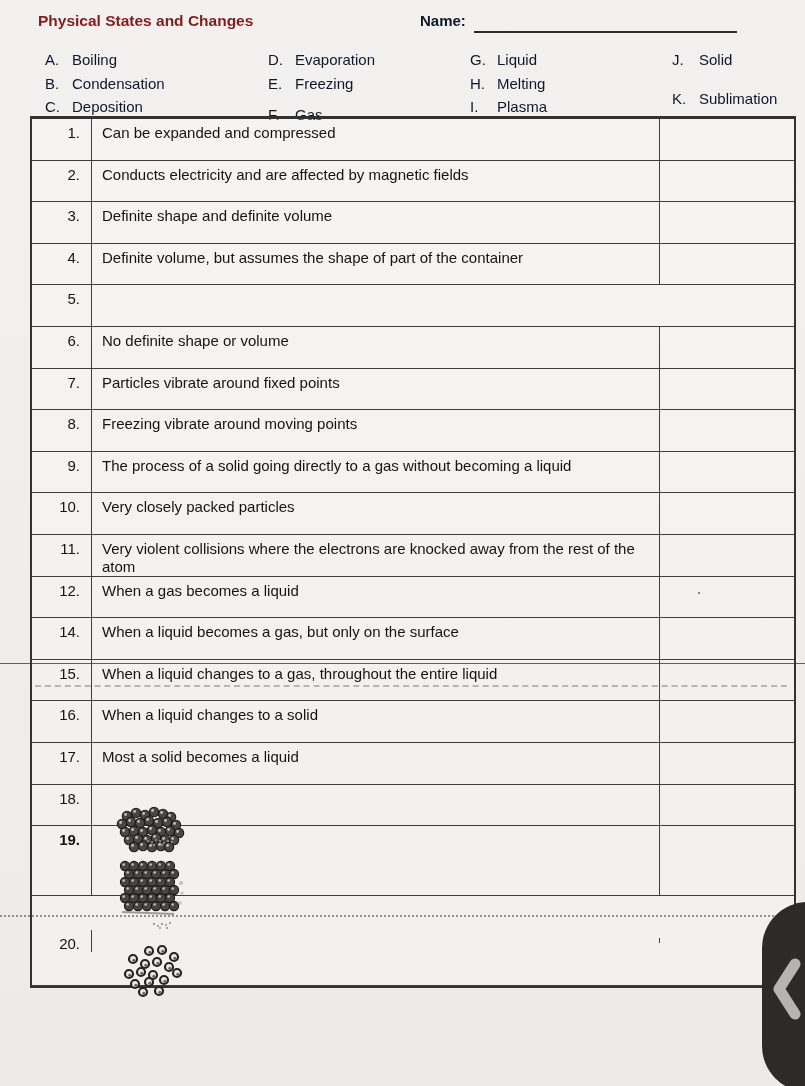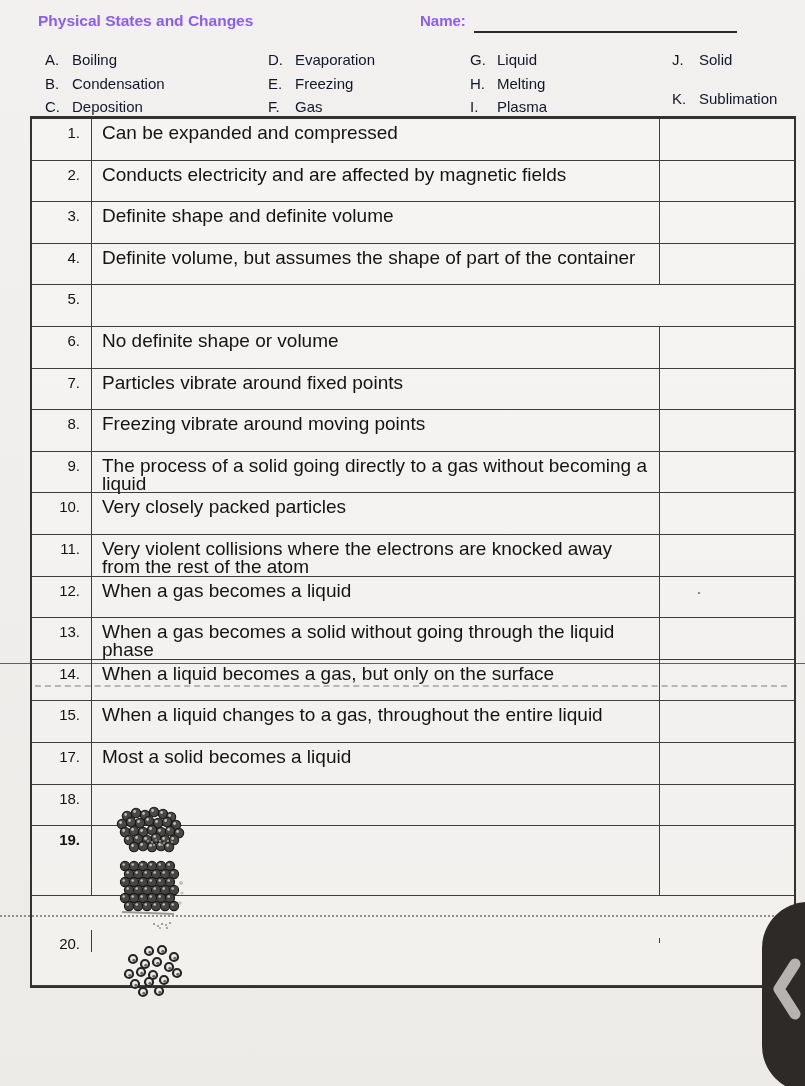--- a/index.html
+++ b/index.html
@@ -2,38 +2,38 @@
 <html><head>
 <meta charset="utf-8">
 <style>
   html,body{margin:0;padding:0;}
   body{
     width:805px;height:1086px;position:relative;overflow:hidden;
     background:linear-gradient(180deg,#f3f1ef 0%,#f0eeec 55%,#edebe8 100%);
     font-family:"Liberation Sans", sans-serif;color:#181818;
     -webkit-font-smoothing:antialiased;
   }
-  .title{position:absolute;left:38px;top:12px;font-size:15.5px;font-weight:bold;color:#8b5cf6;}
-  .name-label{position:absolute;left:420px;top:12px;font-size:15px;font-weight:bold;color:#8b5cf6;}
+  .title{position:absolute;left:38px;top:12px;font-size:15.5px;font-weight:bold;color:#7f1d1d;}
+  .name-label{position:absolute;left:420px;top:12px;font-size:15px;font-weight:bold;color:#0f172a;}
   .name-line{position:absolute;left:474px;top:13px;width:263px;height:18px;border-bottom:2px solid #2c2c2c;}
   .wb-item{position:absolute;font-size:15px;color:#0f172a;white-space:nowrap;}
   .wb-letter{display:inline-block;width:27px;}
   
   .sheet-table{
     position:absolute;left:30px;top:116px;width:766px;box-sizing:border-box;
     border:2px solid #343230;border-top-width:3px;background:rgba(255,255,255,0.25);
   }
   .t-row{display:flex;height:41.6px;box-sizing:border-box;border-bottom:1.6px solid #403e3b;}
   .t-row:nth-child(18){height:70px;font-weight:bold;}
   .t-row:nth-child(19){height:90px;align-items:center;}
   .t-row:nth-child(20){height:65px;border-bottom:none;justify-content:flex-end;}
   .c-num{width:60px;box-sizing:border-box;border-right:1.6px solid #403e3b;
     text-align:right;padding:5px 11px 0 0;font-size:15px;color:#141414;}
   .c-desc{flex:1;box-sizing:border-box;border-right:1.6px solid #403e3b;
-    padding:5px 8px 0 10px;font-size:19px;line-height:18px;color:#141414;position:relative;}
+    padding:5px 8px 0 10px;font-size:15px;line-height:18px;color:#141414;position:relative;}
   .c-ans{width:134px;box-sizing:border-box;position:relative;}
   
   .diag{position:absolute;}
   .diag-liquid{left:20px;top:18px;}
   .diag-solid{left:24px;top:33px;}
   .diag-gas{left:26px;top:6px;}
   
   .fold-line{position:absolute;left:0;top:663px;width:805px;height:0;
     border-top:1.4px solid rgba(55,53,50,0.78);z-index:6;}
   .dash-line{position:absolute;left:35px;top:685px;width:752px;height:0;
@@ -56,21 +56,21 @@
 <div class="title">Physical States and Changes</div>
 <div class="name-label">Name:</div>
 <div class="name-line"></div>
 
 <div>
   <div class="wb-item" style="left:45px;top:51px"><span class="wb-letter">A.</span><span>Boiling</span></div>
   <div class="wb-item" style="left:45px;top:75px"><span class="wb-letter">B.</span><span>Condensation</span></div>
   <div class="wb-item" style="left:45px;top:98px"><span class="wb-letter">C.</span><span>Deposition</span></div>
   <div class="wb-item" style="left:268px;top:51px"><span class="wb-letter">D.</span><span>Evaporation</span></div>
   <div class="wb-item" style="left:268px;top:75px"><span class="wb-letter">E.</span><span>Freezing</span></div>
-  <div class="wb-item" style="left:268px;top:98px"><span class="wb-letter">F.</span><span>Gas</span></div>
+  <div class="wb-item" style="left:268px;top:106px"><span class="wb-letter">F.</span><span>Gas</span></div>
   <div class="wb-item" style="left:470px;top:51px"><span class="wb-letter">G.</span><span>Liquid</span></div>
   <div class="wb-item" style="left:470px;top:75px"><span class="wb-letter">H.</span><span>Melting</span></div>
   <div class="wb-item" style="left:470px;top:98px"><span class="wb-letter">I.</span><span>Plasma</span></div>
   <div class="wb-item" style="left:672px;top:51px"><span class="wb-letter">J.</span><span>Solid</span></div>
   <div class="wb-item" style="left:672px;top:90px"><span class="wb-letter">K.</span><span>Sublimation</span></div>
 </div>
 
 <div class="sheet-table">
 
   <div class="t-row">
@@ -128,32 +128,32 @@
       <div class="c-ans"></div>
     </div>
   <div class="t-row">
       <div class="c-num">12.</div>
       <div class="c-desc"><span>When a gas becomes a liquid</span></div>
       <div class="c-ans">
         <div class="speck" style="left:38px;top:15px"></div>
       </div>
     </div>
   <div class="t-row">
-      <div class="c-num">13.</div>
-      <div class="c-desc"><span>When a gas becomes a solid without going through the liquid phase</span></div>
-      <div class="c-ans"></div>
-    </div>
-  <div class="t-row">
       <div class="c-num">14.</div>
       <div class="c-desc"><span>When a liquid becomes a gas, but only on the surface</span></div>
       <div class="c-ans"></div>
     </div>
   <div class="t-row">
       <div class="c-num">15.</div>
       <div class="c-desc"><span>When a liquid changes to a gas, throughout the entire liquid</span></div>
+      <div class="c-ans"></div>
+    </div>
+  <div class="t-row">
+      <div class="c-num">16.</div>
+      <div class="c-desc"><span>When a liquid changes to a solid</span></div>
       <div class="c-ans"></div>
     </div>
   <div class="t-row">
       <div class="c-num">17.</div>
       <div class="c-desc"><span>Most a solid becomes a liquid</span></div>
       <div class="c-ans"></div>
     </div>
 
   <div class="t-row">
     <div class="c-num">18.</div>

